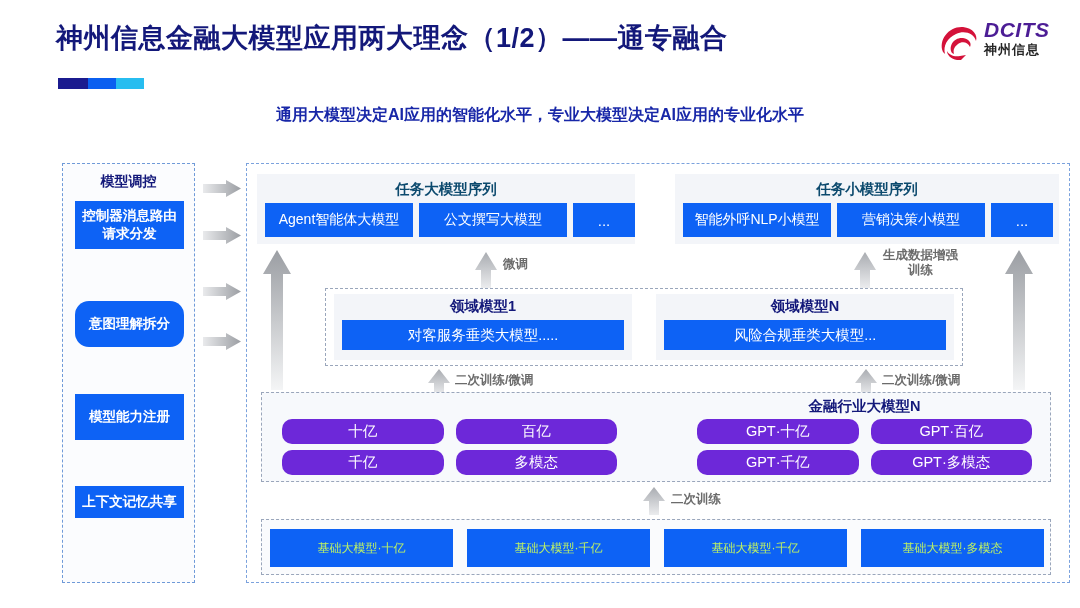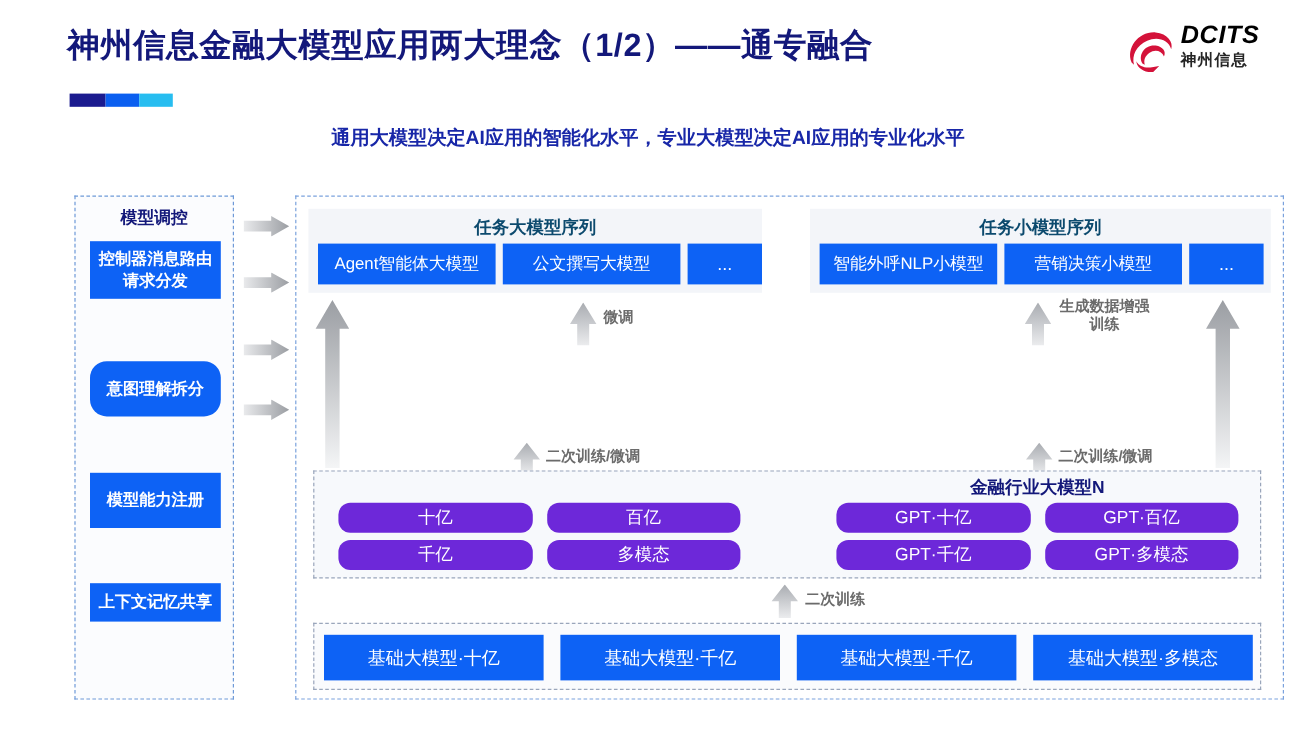--- a/index.html
+++ b/index.html
@@ -20,21 +20,21 @@
   #title-accent{position:absolute;left:58px;top:78px;width:86px;height:11px;display:flex;}
   #title-accent .seg{height:100%;}
   #title-accent .seg1{flex:0 0 30px;background:#1b1b8f;}
   #title-accent .seg2{flex:0 0 28px;background:#0b5ff0;}
   #title-accent .seg3{flex:1 1 auto;background:#27bdf0;}
 
   
   #logo{position:absolute;right:16px;top:18px;width:128px;height:56px;}
   #logo-mark{position:absolute;left:0;top:4px;width:44px;height:42px;}
   #logo-text{position:absolute;left:48px;top:0px;width:82px;}
-  #logo-en{font-size:21px;font-weight:bold;font-style:italic;color:#000000;letter-spacing:.5px;line-height:24px;}
+  #logo-en{font-size:21px;font-weight:bold;font-style:italic;color:#4c1d95;letter-spacing:.5px;line-height:24px;}
   #logo-cn{font-size:13px;font-weight:bold;color:#262626;letter-spacing:1px;line-height:16px;}
 
   
   #subtitle{
     position:absolute;left:0;top:105px;width:1080px;
     text-align:center;font-size:16px;font-weight:bold;color:#1827a8;
   }
 
   
   #left-panel{
@@ -103,21 +103,21 @@
     display:flex;align-items:center;justify-content:center;white-space:nowrap;border-radius:10px;
   }
 
   
   #base-box{
     position:absolute;left:14px;top:355px;width:790px;height:56px;
     border:1.4px dashed #9aa6bb;box-sizing:border-box;background:#fafbfd;
   }
   #base-row{position:absolute;left:8px;top:9px;width:774px;height:38px;display:flex;gap:14px;}
   .base-chip{
-    flex:1 1 0;background:#0d62f5;color:#ffffff;font-size:15px;
+    flex:1 1 0;background:#0d62f5;color:#bef264;font-size:12px;
     display:flex;align-items:center;justify-content:center;white-space:nowrap;
   }
 
   
   .u-arrow{position:absolute;}
   .a-label{position:absolute;font-size:12.5px;font-weight:bold;color:#6b6b6b;line-height:15px;white-space:pre-line;}
 </style>
 </head>
 <body>
 
@@ -234,20 +234,30 @@
   <div class="a-label" style="left:256px;top:93px;">微调</div>
 
   <div class="u-arrow" style="left:606px;top:88px;">
     <svg width="24" height="36" viewBox="0 0 24 36">
       <path d="M12 0 L23 18 H17 V36 H7 V18 H1 Z" fill="url(#gu2)"></path>
     </svg>
   </div>
   <div class="a-label" style="left:636px;top:84px;text-align:center;">生成数据增强
 训练</div>
 
+  <div id="domain-box">
+    <div class="dom-card" style="left:8px;">
+      <div class="dom-title">领域模型1</div>
+      <div class="dom-chip">对客服务垂类大模型.....</div>
+    </div>
+    <div class="dom-card" style="left:330px;">
+      <div class="dom-title">领域模型N</div>
+      <div class="dom-chip">风险合规垂类大模型...</div>
+    </div>
+  </div>
 
   <div class="u-arrow" style="left:180px;top:205px;">
     <svg width="24" height="26" viewBox="0 0 24 26">
         <path d="M12 0 L23 14 H17 V26 H7 V14 H1 Z" fill="url(#gu2)"></path>
       </svg>
   </div>
   <div class="a-label" style="left:208px;top:209px;">二次训练/微调</div>
 
   <div class="u-arrow" style="left:607px;top:205px;">
     <svg width="24" height="26" viewBox="0 0 24 26">

